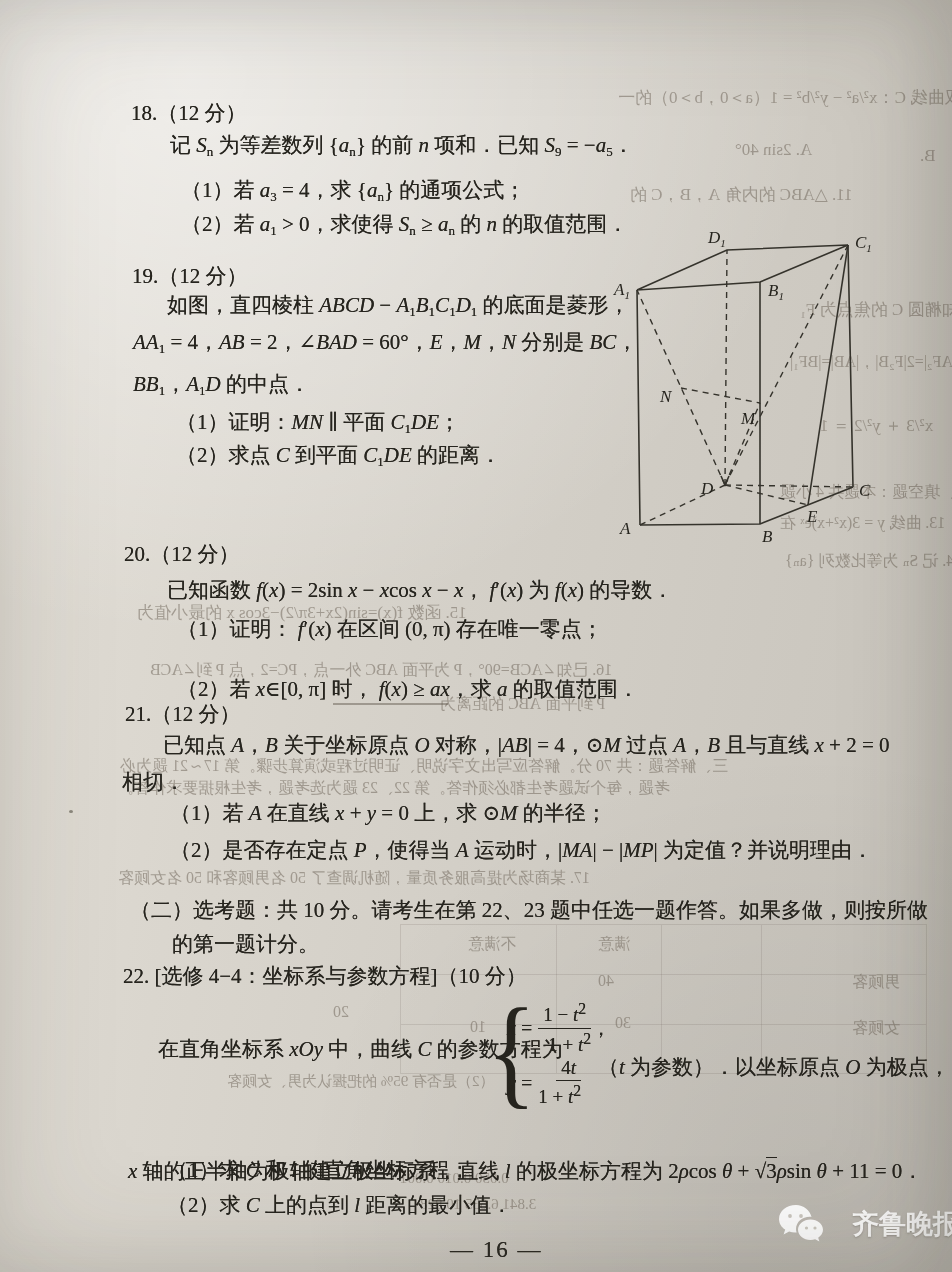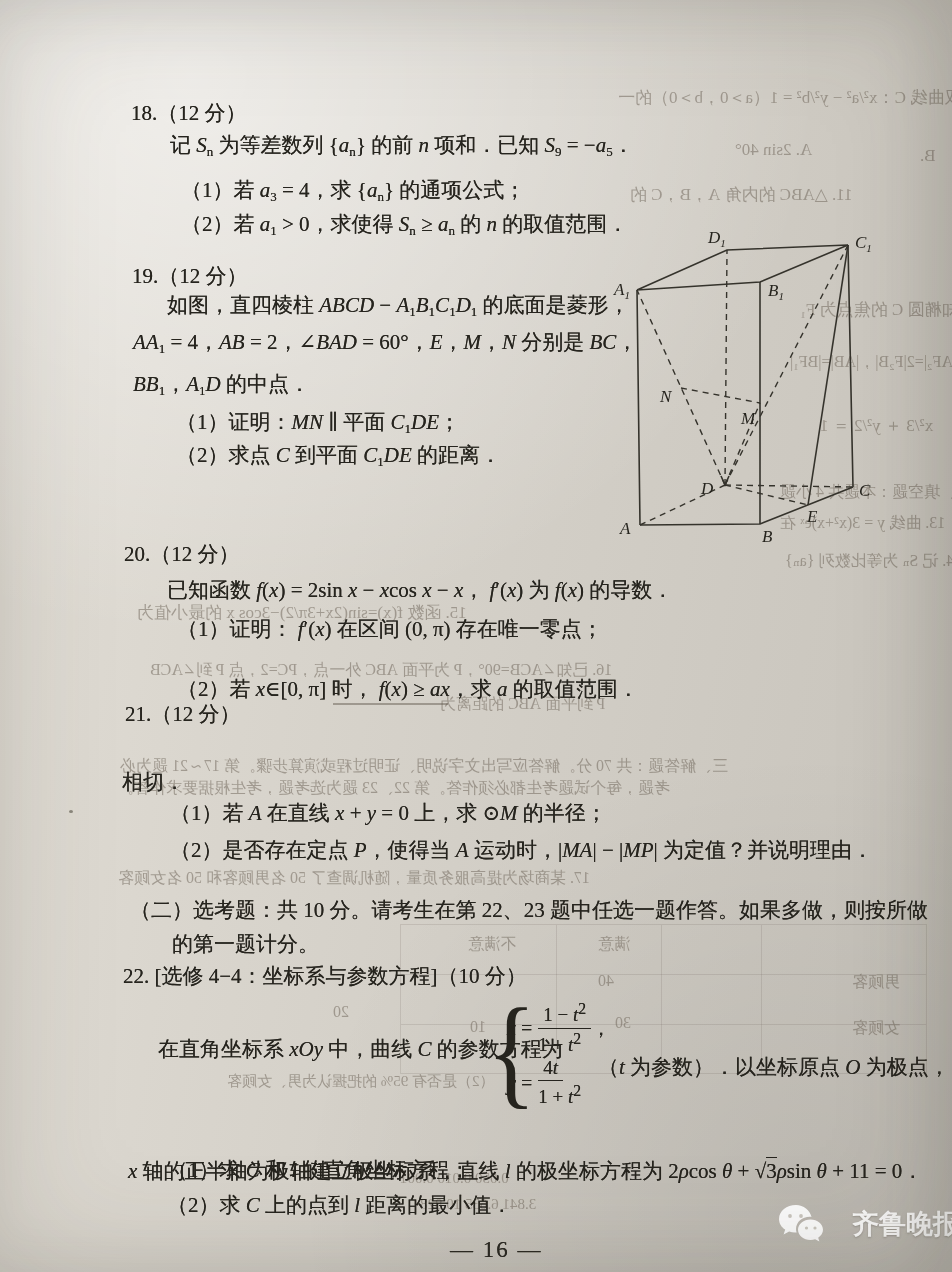--- a/index.html
+++ b/index.html
@@ -19,21 +19,21 @@
   .line i{font-style:italic;}
   .line sub{font-size:.62em;vertical-align:-.28em;line-height:0;}
   .rad{font-style:normal;}
   .sqrt{border-top:1.3px solid currentColor;padding-top:1px;}
   
   .brace{position:absolute;font-size:122px;line-height:110px;font-weight:400;
     color:#26241e;transform:scaleX(.85);}
   .eqrow{position:absolute;display:flex;align-items:center;white-space:nowrap;
     font-size:20px;color:#26241e;text-shadow:0 0 .6px rgba(38,36,30,.85);}
   .eqrow .lead{margin-right:6px;}
-  .frac{display:inline-flex;flex-direction:column;align-items:flex-start;font-size:19px;}
+  .frac{display:inline-flex;flex-direction:column;align-items:flex-end;font-size:19px;}
   .frac .num{display:block;padding:0 5px 1px 5px;border-bottom:1.4px solid #26241e;}
   .frac .den{display:block;padding-top:1px;}
   
   .bleed{position:absolute;transform:scaleX(-1);white-space:nowrap;
     font-size:17px;color:rgba(110,100,88,.52);filter:blur(.7px);}
   .bleedline{position:absolute;background:rgba(90,82,70,.45);filter:blur(.5px);}
   .bleed-table{position:absolute;border:1px solid rgba(100,90,78,.16);}
   .bleed-table .h{position:absolute;left:0;right:0;height:1px;background:rgba(100,90,78,.16);}
   .bleed-table .v{position:absolute;top:0;bottom:0;width:1px;background:rgba(100,90,78,.16);}
   
@@ -138,20 +138,21 @@
     <text x="259" y="24"><tspan>C</tspan><tspan class="fsub" dy="4">1</tspan></text>
     <text x="112" y="19"><tspan>D</tspan><tspan class="fsub" dy="4">1</tspan></text>
   </svg>
 
   <div class="line" style="left:124px;top:541px;">20.（12 分）</div>
   <div class="line" style="left:167px;top:577px;">已知函数 <i>f</i>(<i>x</i>) = 2sin <i>x</i> − <i>x</i>cos <i>x</i> − <i>x</i>， <i>f</i>′(<i>x</i>) 为 <i>f</i>(<i>x</i>) 的导数．</div>
   <div class="line" style="left:177px;top:616px;">（1）证明： <i>f</i>′(<i>x</i>) 在区间 (0, π) 存在唯一零点；</div>
   <div class="line" style="left:177px;top:676px;">（2）若 <i>x</i>∈[0, π] 时， <i>f</i>(<i>x</i>) ≥ <i>ax</i>，求 <i>a</i> 的取值范围．</div>
 
   <div class="line" style="left:125px;top:701px;">21.（12 分）</div>
+  <div class="line" style="left:163px;top:732px;">已知点 <i>A</i>，<i>B</i> 关于坐标原点 <i>O</i> 对称，|<i>AB</i>| = 4，⊙<i>M</i> 过点 <i>A</i>，<i>B</i> 且与直线 <i>x</i> + 2 = 0</div>
   <div class="line" style="left:122px;top:769px;">相切．</div>
   <div class="line" style="left:170px;top:800px;">（1）若 <i>A</i> 在直线 <i>x</i> + <i>y</i> = 0 上，求 ⊙<i>M</i> 的半径；</div>
   <div class="line" style="left:170px;top:837px;">（2）是否存在定点 <i>P</i>，使得当 <i>A</i> 运动时，|<i>MA</i>| − |<i>MP</i>| 为定值？并说明理由．</div>
 
   <div class="line" style="left:130px;top:897px;">（二）选考题：共 10 分。请考生在第 22、23 题中任选一题作答。如果多做，则按所做</div>
   <div class="line" style="left:172px;top:931px;">的第一题计分。</div>
   <div class="line" style="left:123px;top:963px;">22. [选修 4−4：坐标系与参数方程]（10 分）</div>
   <div class="line" style="left:158px;top:1036px;">在直角坐标系 <i>xOy</i> 中，曲线 <i>C</i> 的参数方程为</div>
 
   <div class="brace" style="left:482px;top:997px;">{</div>

